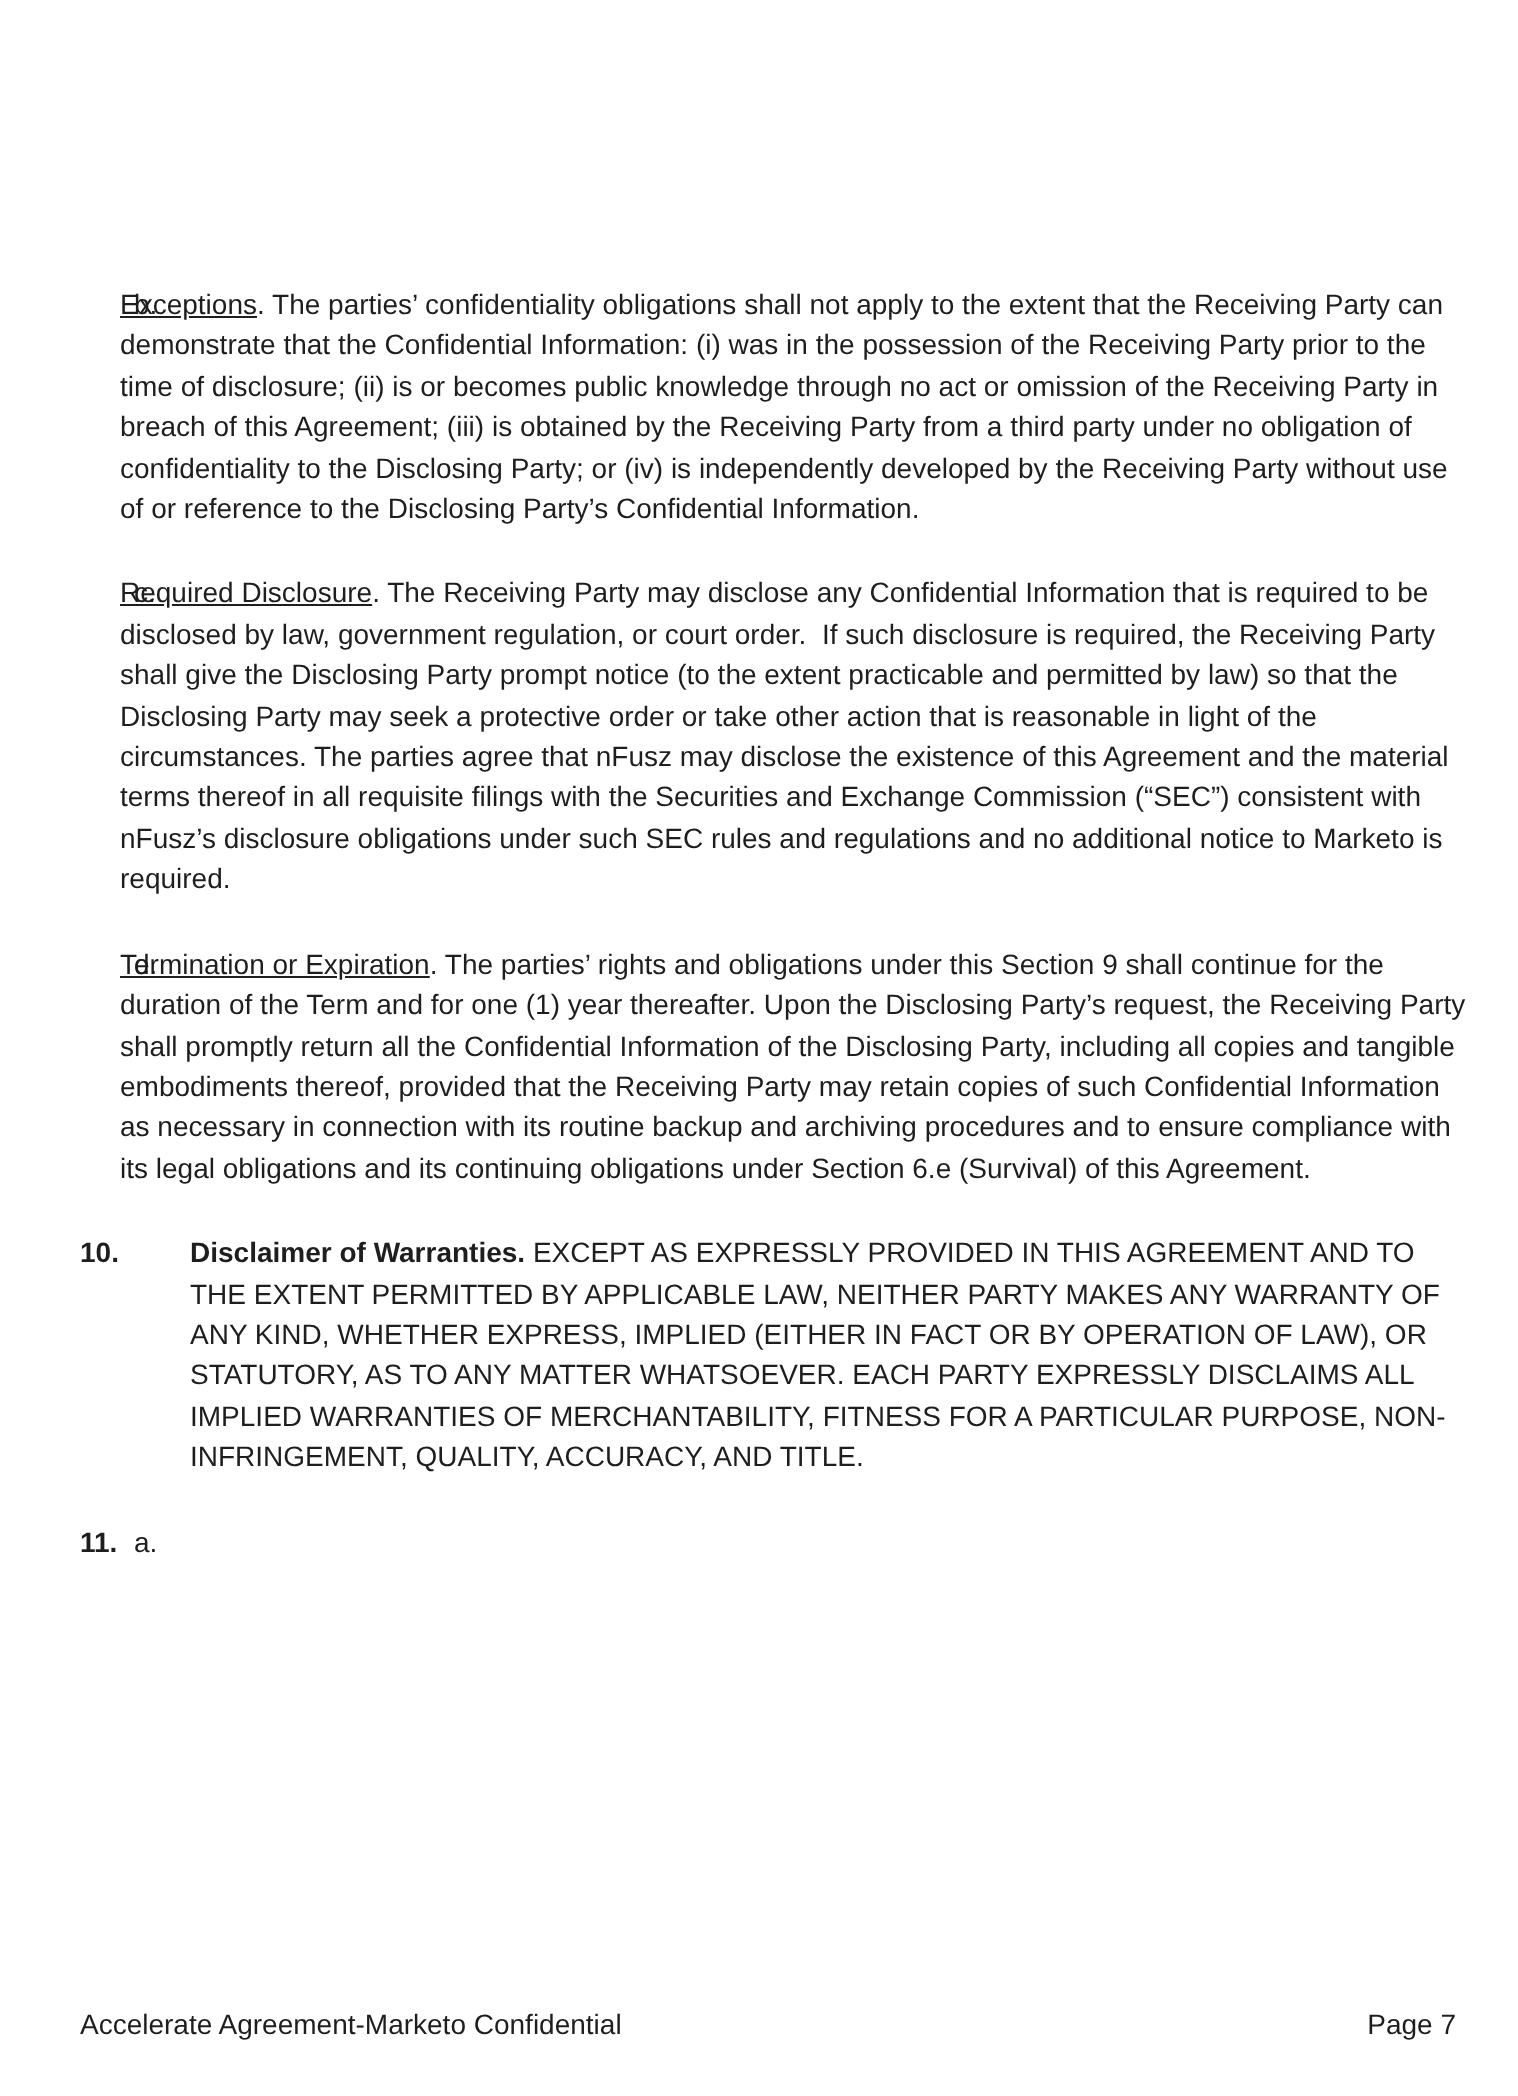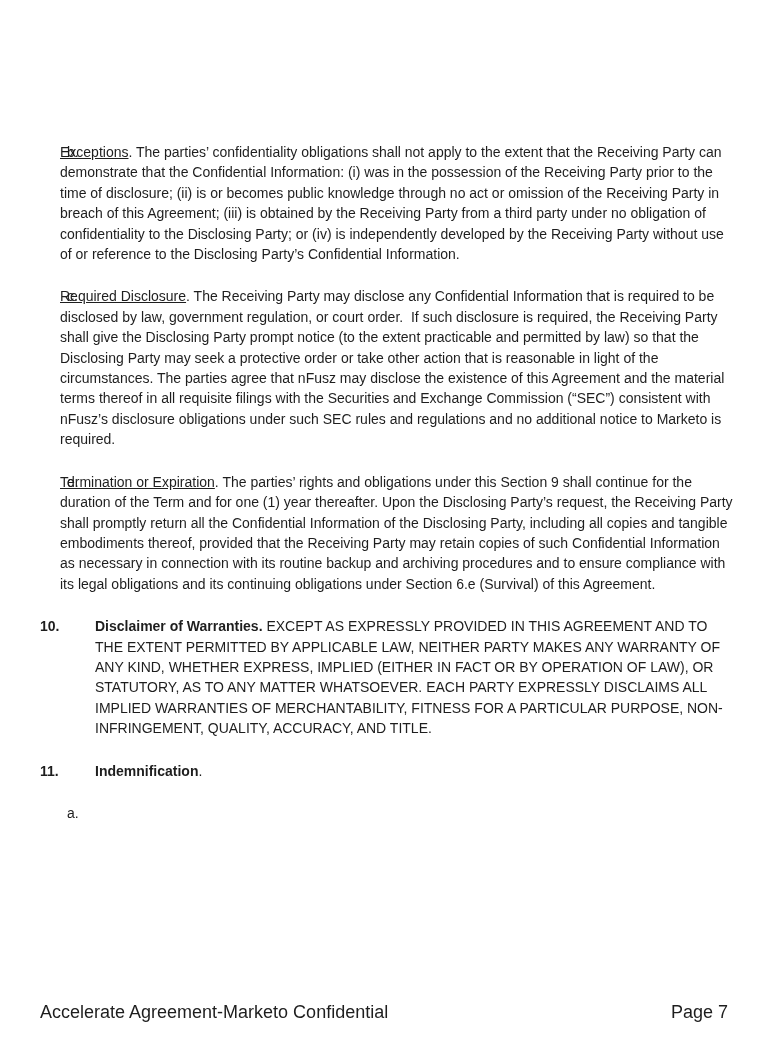--- a/index.html
+++ b/index.html
@@ -48,21 +48,21 @@
   .title-bold {
     font-weight: bold;
   }
   .footer {
     position: absolute;
     top: 1002px;
     left: 40px;
     right: 31px;
     display: flex;
     justify-content: space-between;
-    font-size: 18px;
+    font-size: 14px;
     color: #1e1e1e;
   }
 </style>
 </head>
 <body>
 
 <div class="page">
 
   <div class="section letter">
     <span class="label">b.</span>
@@ -79,21 +79,20 @@
     <div class="content"><span class="title-underline">Termination or Expiration</span><span>. </span><span>The parties’ rights and obligations under this Section 9 shall continue for the duration of the Term and for one (1) year thereafter. Upon the Disclosing Party’s request, the Receiving Party shall promptly return all the Confidential Information of the Disclosing Party, including all copies and tangible embodiments thereof, provided that the Receiving Party may retain copies of such Confidential Information as necessary in connection with its routine backup and archiving procedures and to ensure compliance with its legal obligations and its continuing obligations under Section 6.e (Survival) of this Agreement.</span></div>
   </div>
 
   <div class="section numbered">
     <span class="label">10.</span>
     <div class="content"><span class="title-bold">Disclaimer of Warranties.</span><span> </span><span>EXCEPT AS EXPRESSLY PROVIDED IN THIS AGREEMENT AND TO THE EXTENT PERMITTED BY APPLICABLE LAW, NEITHER PARTY MAKES ANY WARRANTY OF ANY KIND, WHETHER EXPRESS, IMPLIED (EITHER IN FACT OR BY OPERATION OF LAW), OR STATUTORY, AS TO ANY MATTER WHATSOEVER. EACH PARTY EXPRESSLY DISCLAIMS ALL IMPLIED WARRANTIES OF MERCHANTABILITY, FITNESS FOR A PARTICULAR PURPOSE, NON-INFRINGEMENT, QUALITY, ACCURACY, AND TITLE.</span></div>
   </div>
 
   <div class="section numbered">
     <span class="label">11.</span>
-    <div class="content"><span class="title-bold">Indemnification</span><span>.</span><span></span></div>
   </div>
 
   <div class="section letter">
     <span class="label">a.</span>
   </div>
 
   <div class="footer">
     <span>Accelerate Agreement-Marketo Confidential</span>
     <span>Page 7</span>
   </div>

